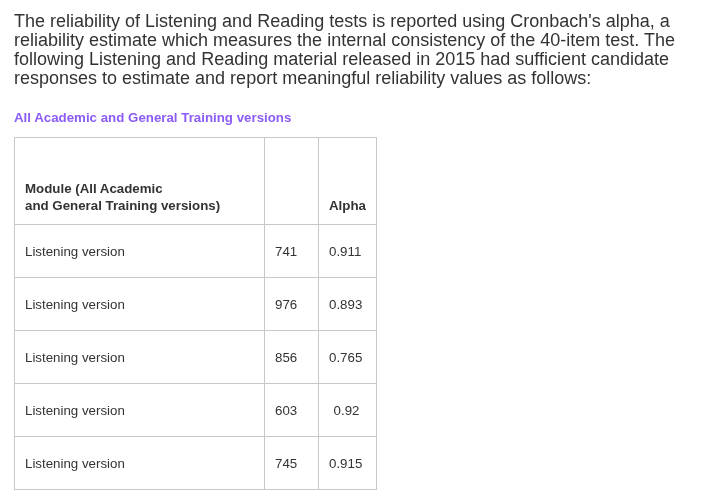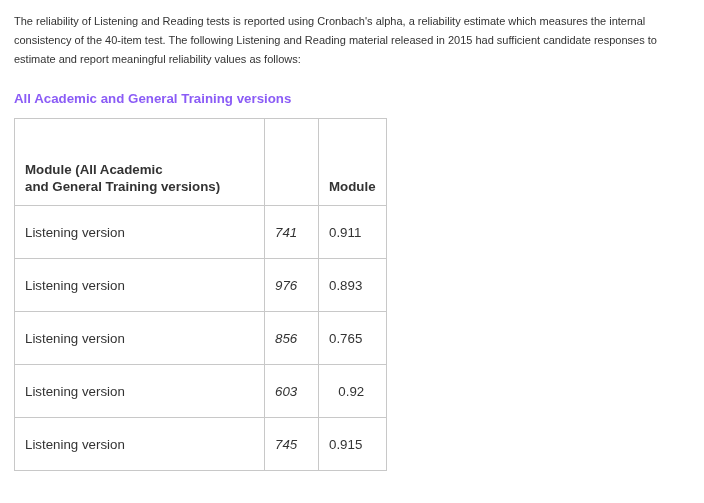--- a/index.html
+++ b/index.html
@@ -21,21 +21,21 @@
   }
   .page-title {
     font-family: "Liberation Serif", serif;
     font-size: 21px;
     font-weight: normal;
     color: #2f2f2f;
     margin: 0 0 18px 0;
     letter-spacing: 0.1px;
   }
   .intro {
-    font-size: 11px;
+    font-size: 18px;
     line-height: 19px;
     color: #333333;
     margin: 0 0 22px 0;
     max-width: 672px;
   }
   .section-heading {
     font-size: 13.3px;
     font-weight: bold;
     color: #8b5cf6;
     margin: 0 0 12px 0;
@@ -63,21 +63,20 @@
     font-weight: bold;
     vertical-align: bottom;
     padding-top: 14px;
     padding-bottom: 10px;
     line-height: 17px;
   }
   th.th-module { height: 62px; }
   td.num-cell, th.th-num {
     text-align: right;
     padding-right: 9px;
-    font-style: italic;
   }
   td.alpha-cell {
     text-align: left;
     padding-left: 10px;
   }
   td.alpha-cell.right-align {
     text-align: center;
     padding-right: 12px;
   }
   tbody tr td { height: 34px; }
@@ -98,21 +97,21 @@
       <col class="c-num">
       <col class="c-alpha">
     </colgroup>
     <thead>
       <tr>
         <th class="th-module">
           <span>Module (All Academic</span><br>
           <span>and General Training versions)</span>
         </th>
         <th class="th-num"></th>
-        <th>Module</th>
+        <th>Alpha</th>
       </tr>
     </thead>
     <tbody>
       <tr>
         <td>Listening version</td>
         <td class="num-cell">741</td>
         <td class="alpha-cell">0.911</td>
       </tr>
       <tr>
         <td>Listening version</td>

